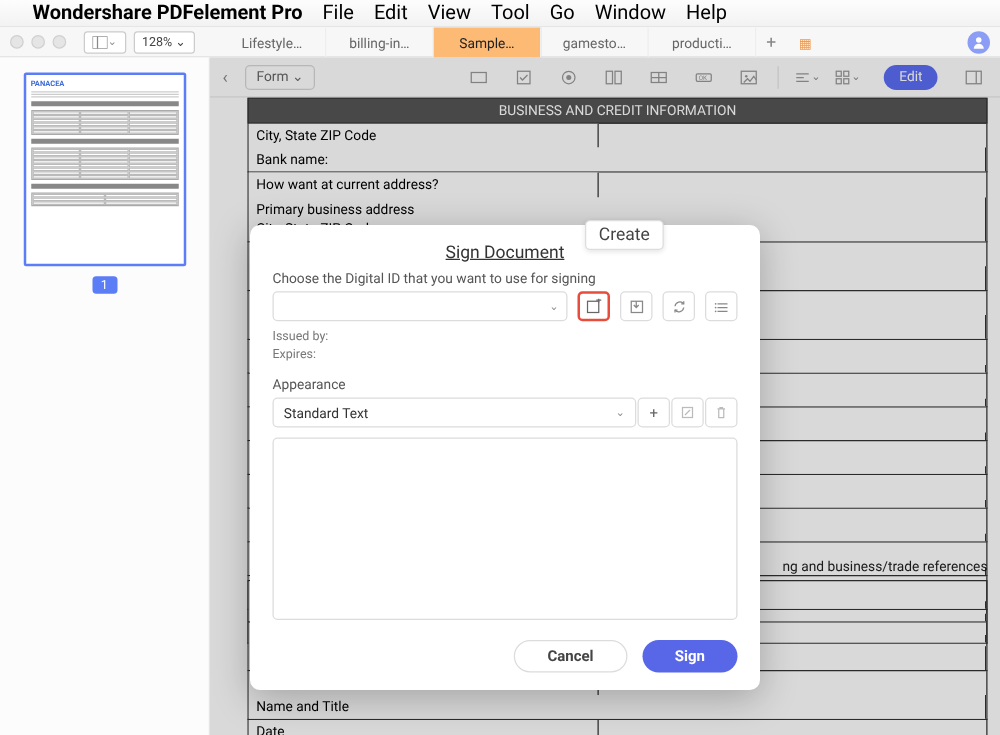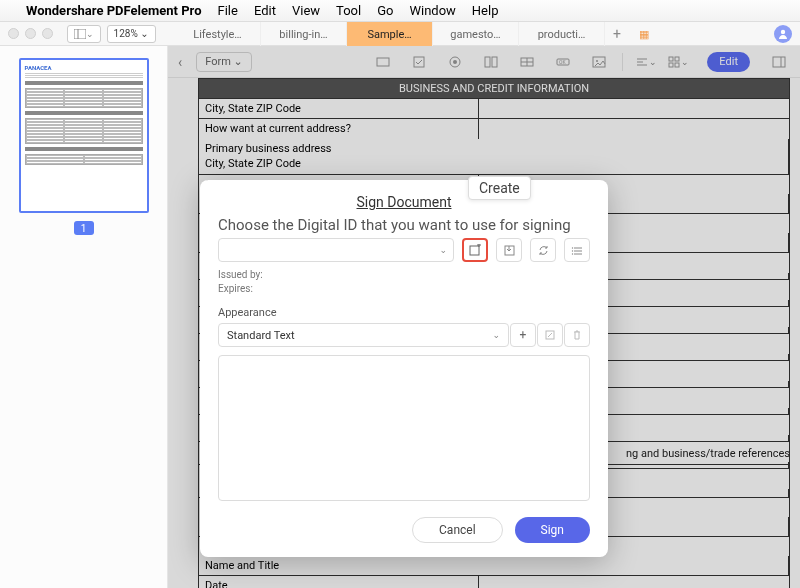--- a/index.html
+++ b/index.html
@@ -1,17 +1,17 @@
 <!DOCTYPE html>
 <html><head>
 <meta charset="utf-8">
 <style>
 * { margin:0; padding:0; box-sizing:border-box; font-family:-apple-system,BlinkMacSystemFont,"Segoe UI",Roboto,sans-serif; }
 body { width:800px; height:588px; overflow:hidden; background:#fff; position:relative; }
-.menubar { height:22px; background:linear-gradient(#fdfdfd,#f2f2f2); display:flex; align-items:center; padding:0 10px; font-size:13px; gap:16px; border-bottom:1px solid #ddd; }
+.menubar { height:22px; background:linear-gradient(#fdfdfd,#f2f2f2); display:flex; padding:0 10px; font-size:16px; gap:16px; border-bottom:1px solid #ddd; }
 .menubar .apple { font-size:14px; }
 .menubar .appname { font-weight:700; }
 .window { position:absolute; top:22px; left:0; right:0; bottom:0; background:#fff; }
 .titlebar { height:24px; background:#f7f7f7; display:flex; align-items:center; padding:0 8px; gap:8px; border-bottom:1px solid #e0e0e0; }
 .traffic { display:flex; gap:6px; }
 .dot { width:11px; height:11px; border-radius:50%; background:#e5e5e5; border:1px solid #d0d0d0; }
 .tb-controls { display:flex; gap:6px; align-items:center; margin-left:6px;}
 .tb-btn { height:18px; padding:0 6px; border:1px solid #ccc; border-radius:3px; font-size:10px; display:flex; align-items:center; background:#fff; color:#444;}
 .zoom { font-size:10px; }
 .tabs { position:absolute; left:175px; right:35px; top:0; height:24px; display:flex; align-items:center; }
@@ -47,33 +47,33 @@
 .doc-header { background:#555; color:#fff; text-align:center; font-size:11px; padding:3px 0; border:1px solid #333;}
 .dt-row { display:flex; border-left:1px solid #333; border-right:1px solid #333; border-bottom:1px solid #333;flex-direction:column;}
 .dt-c1 { width:280px; padding:3px 6px; font-size:11px; border-right:1px solid #333; background:#fff;}
 .dt-c2 { flex:1; padding:3px 6px; font-size:11px; background:#fff; border-right:1px solid #333;}
 .dt-c3 { width:140px; background:#fff;}
 .multi { line-height:1.3; }
 .doc-bottom { position:absolute; left:30px; right:10px; top:365px;}
 .ref-text { font-size:11px; color:#222; padding:4px 0 4px 6px; text-align:right;}
 .modal { position:absolute; left:200px; top:158px; width:408px; background:#fff; border-radius:8px; box-shadow:0 6px 30px rgba(0,0,0,0.25); z-index:10; padding:10px 18px 14px;}
 .modal-title { text-align:center; font-size:14px; color:#333; padding:4px 0 6px;text-decoration:underline;}
-.modal-sub { font-size:15px; color:#555; }
+.modal-sub { font-size:11px; color:#555; }
 .id-row { display:flex; gap:8px; margin-top:4px; align-items:center;}
 .id-select { flex:1; height:24px; border:1px solid #dcdcdc; border-radius:4px; font-size:12px; padding:0 6px; display:flex; align-items:center; justify-content:flex-end; color:#888;}
 .mini-btn { width:26px; height:24px; border:1px solid #dcdcdc; border-radius:4px; display:flex; align-items:center; justify-content:center; color:#666; font-size:12px;}
 .mini-btn.hl { border:2px solid #e74c3c; }
 .tooltip { position:absolute; top:-4px; left:268px; background:#fff; border:1px solid #ddd; border-radius:4px; padding:3px 10px; font-size:14px; color:#444; box-shadow:0 1px 4px rgba(0,0,0,0.1);}
 .meta { font-size:10px; color:#777; margin-top:6px; line-height:1.4;}
 .appearance-label { font-size:11px; color:#555; margin-top:10px;}
 .app-row { display:flex; gap:1px; margin-top:4px; align-items:center;}
 .app-select { flex:1; height:24px; border:1px solid #dcdcdc; border-radius:4px; font-size:11px; padding:0 8px; display:flex; align-items:center; justify-content:space-between; color:#333;}
 .preview { margin-top:8px; height:146px; border:1px solid #dcdcdc; border-radius:4px;}
 .modal-actions { display:flex; justify-content:flex-end; gap:12px; margin-top:16px;}
-.btn { height:26px; padding:0 26px; border-radius:13px; font-size:12px; display:flex; align-items:center; justify-content:center;}
+.btn { height:26px; padding:0 26px; border-radius:13px; font-size:12px; display:flex; align-items:center; justify-content:center;font-weight:bold;}
 .btn-cancel { border:1px solid #dcdcdc; color:#444; background:#fff;}
 .btn-sign { background:#5867e8; color:#fff;}
 .chev { font-size:9px; color:#888; }
 svg { display:block; }
 .red-sig { position:absolute; left:122px; top:-8px; width:60px; height:18px;}
 </style>
 </head>
 <body>
 
 <div class="menubar">
@@ -302,20 +302,21 @@
               <line x1="9" y1="2" x2="9" y2="12" stroke="#999"></line>
             </svg>
           </div>
       </div>
 
       <div class="content">
         <div class="doc-table">
           <div class="doc-header">BUSINESS AND CREDIT INFORMATION</div>
           <div class="dt-row">
               <div class="dt-c1">City, State ZIP Code</div>
+              <div class="dt-c2">Bank name:</div>
               <div class="dt-c3"></div>
             </div>
           <div class="dt-row">
               <div class="dt-c1 multi">How want at current address?</div>
               <div class="dt-c2 multi" style="white-space:pre-line">Primary business address
 City, State ZIP Code</div>
               <div class="dt-c3"></div>
             </div>
           <div class="dt-row">
               <div class="dt-c1">Cell</div>

